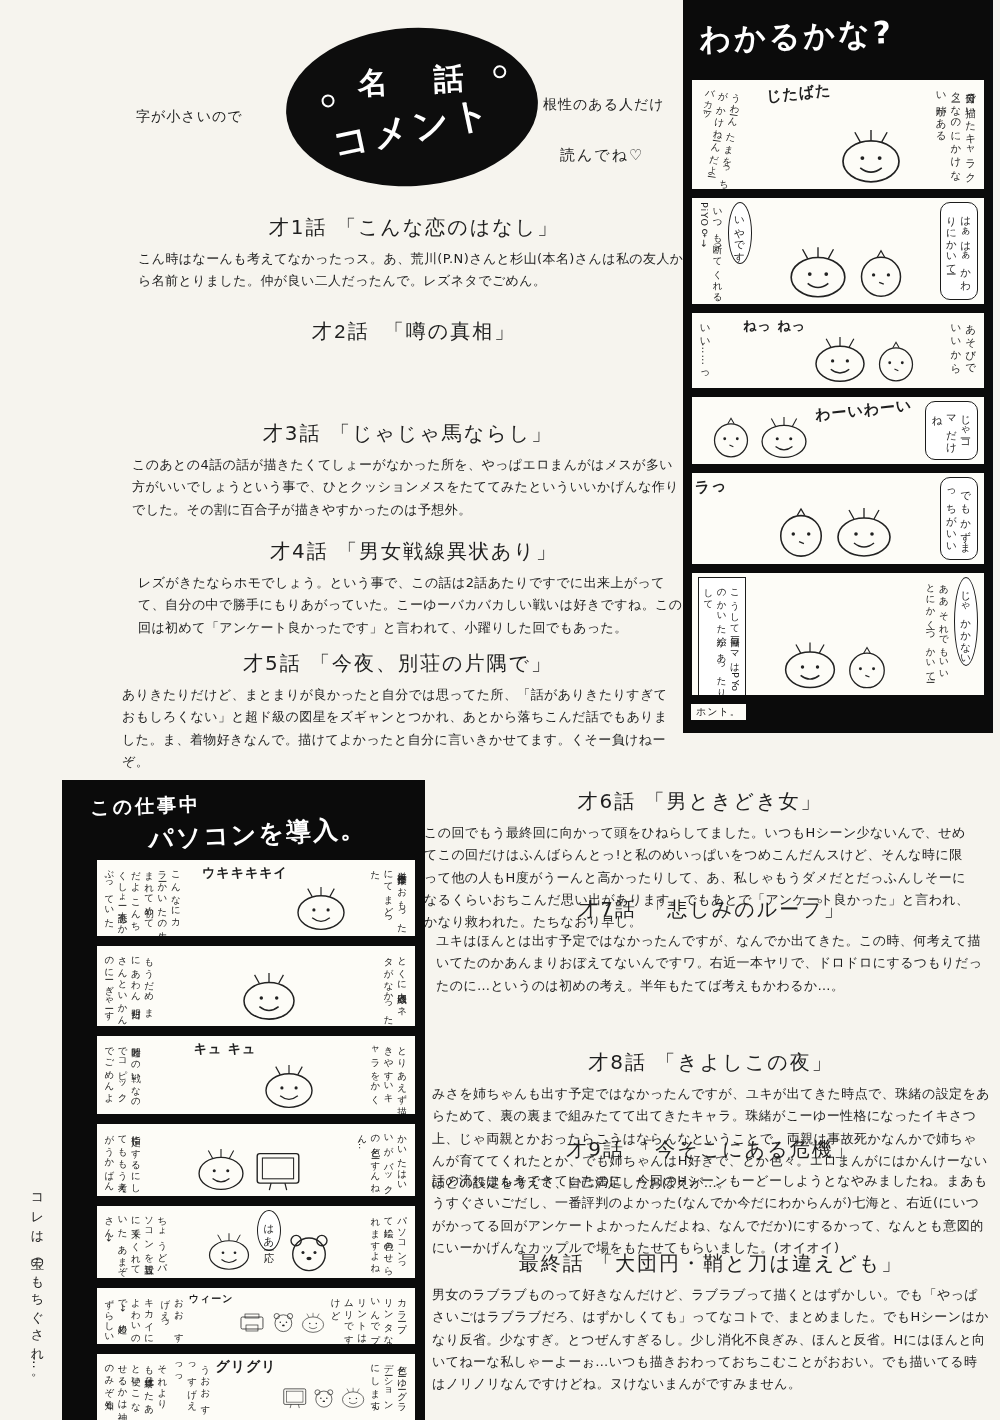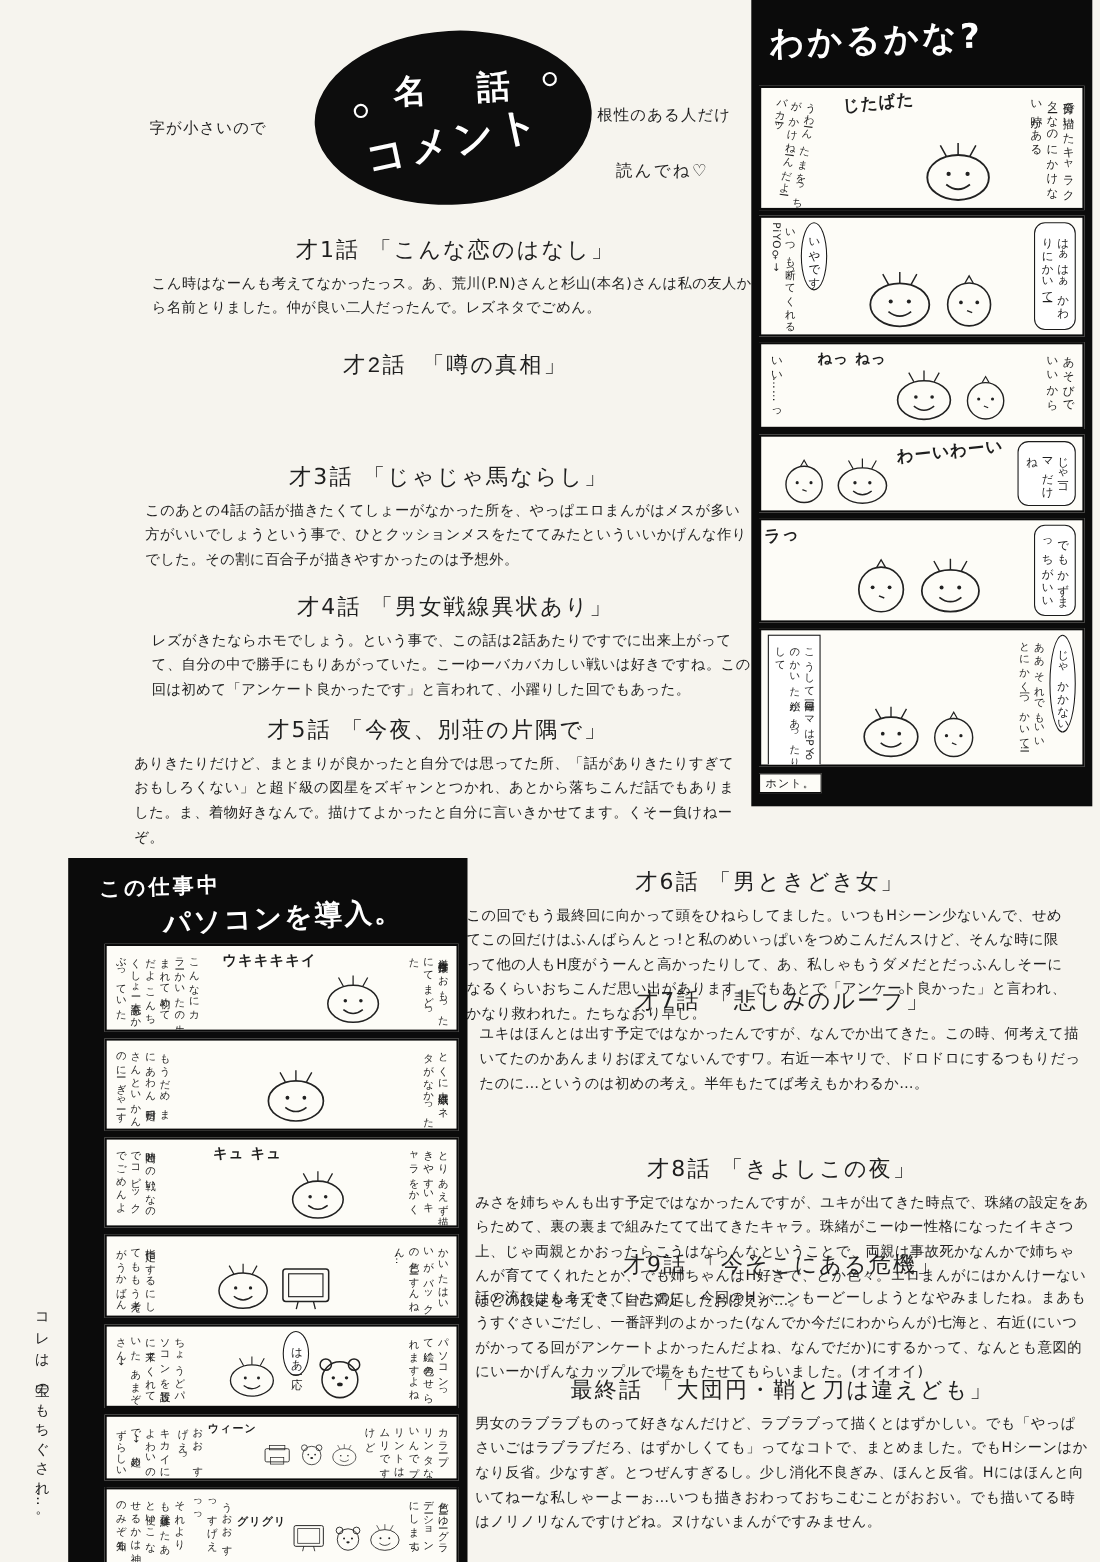--- a/index.html
+++ b/index.html
@@ -299,21 +299,21 @@
             <use href="#d-blob"></use>
           </svg>
       </div>
       <div class="vt sm">おお、すげえっ</div>
       <div class="vt sm">キカイによわいので→ 超めずらしい</div>
     </div>
 
     <div class="panel" style="left:33px;top:572px;width:322px;height:68px;border-bottom:none;">
       <div class="vt sm">色どーゆーグラデーションにします?</div>
       <div class="dzone">
-        <span class="sfx top" style="font-size:10px;margin-top:18px;">グリグリ</span>
+        <span class="sfx top" style="font-size:14px;">グリグリ</span>
         <svg class="dd" width="44" height="36">
             <use href="#d-monitor"></use>
           </svg>
         <svg class="dd" width="38" height="38">
             <use href="#d-bear"></use>
           </svg>
         <svg class="dd" width="42" height="36">
             <use href="#d-blob"></use>
           </svg>
       </div>

